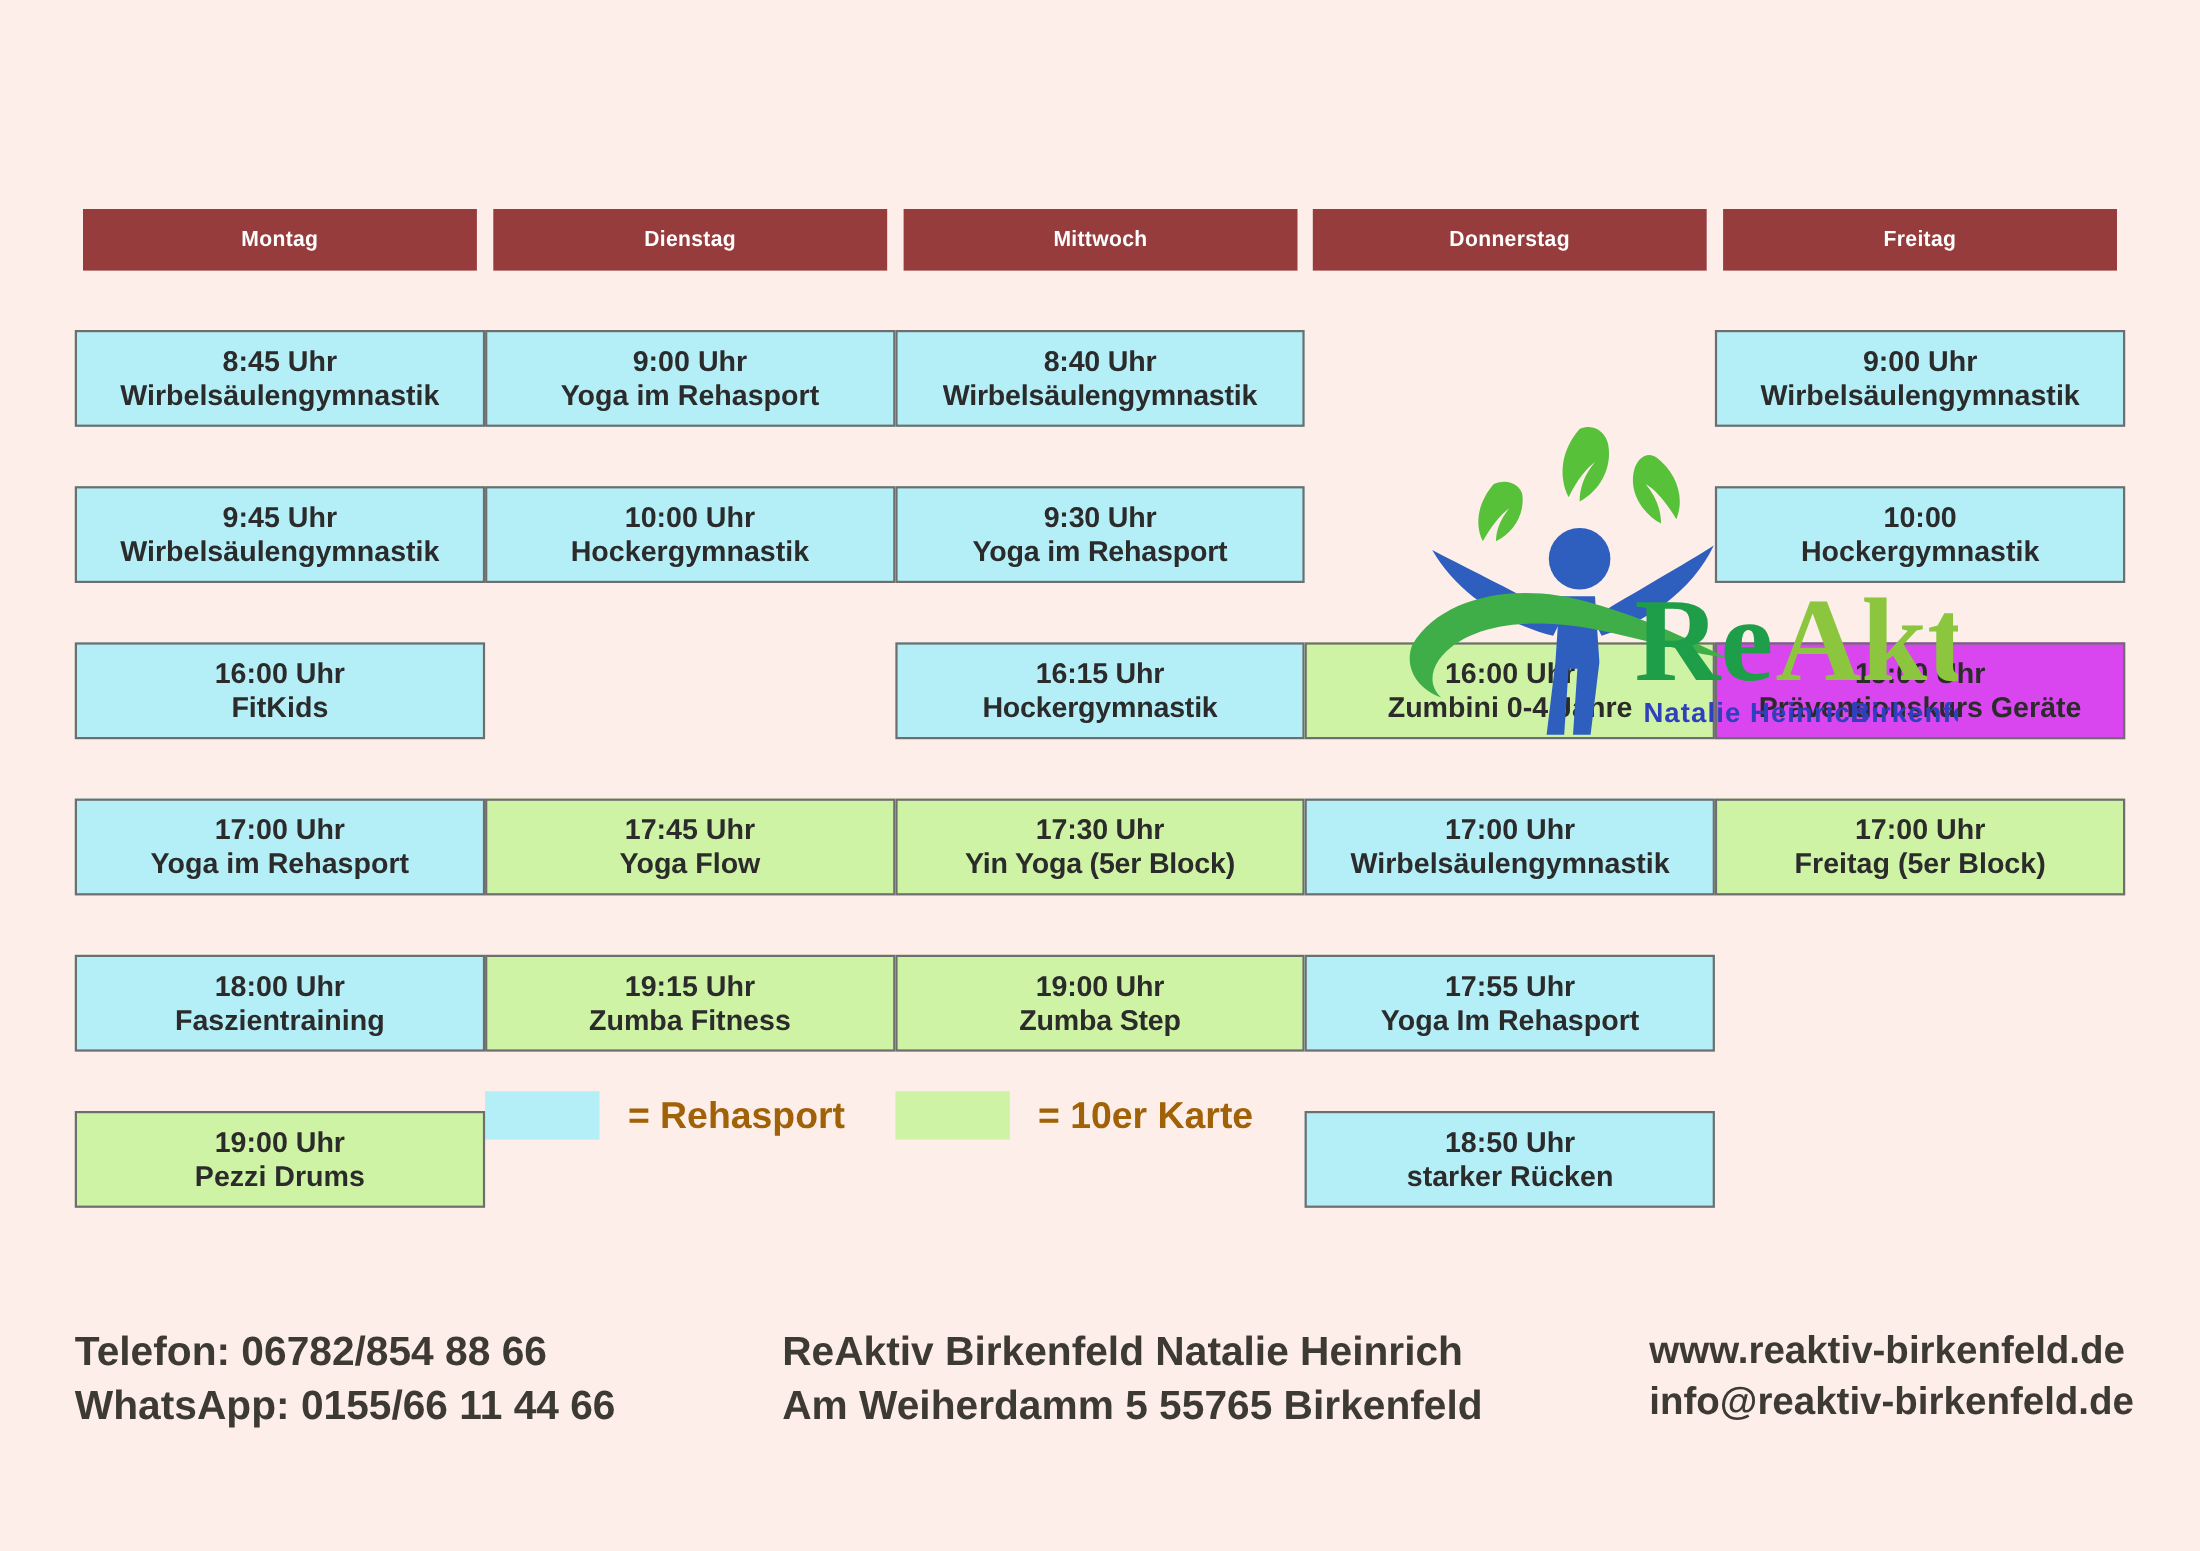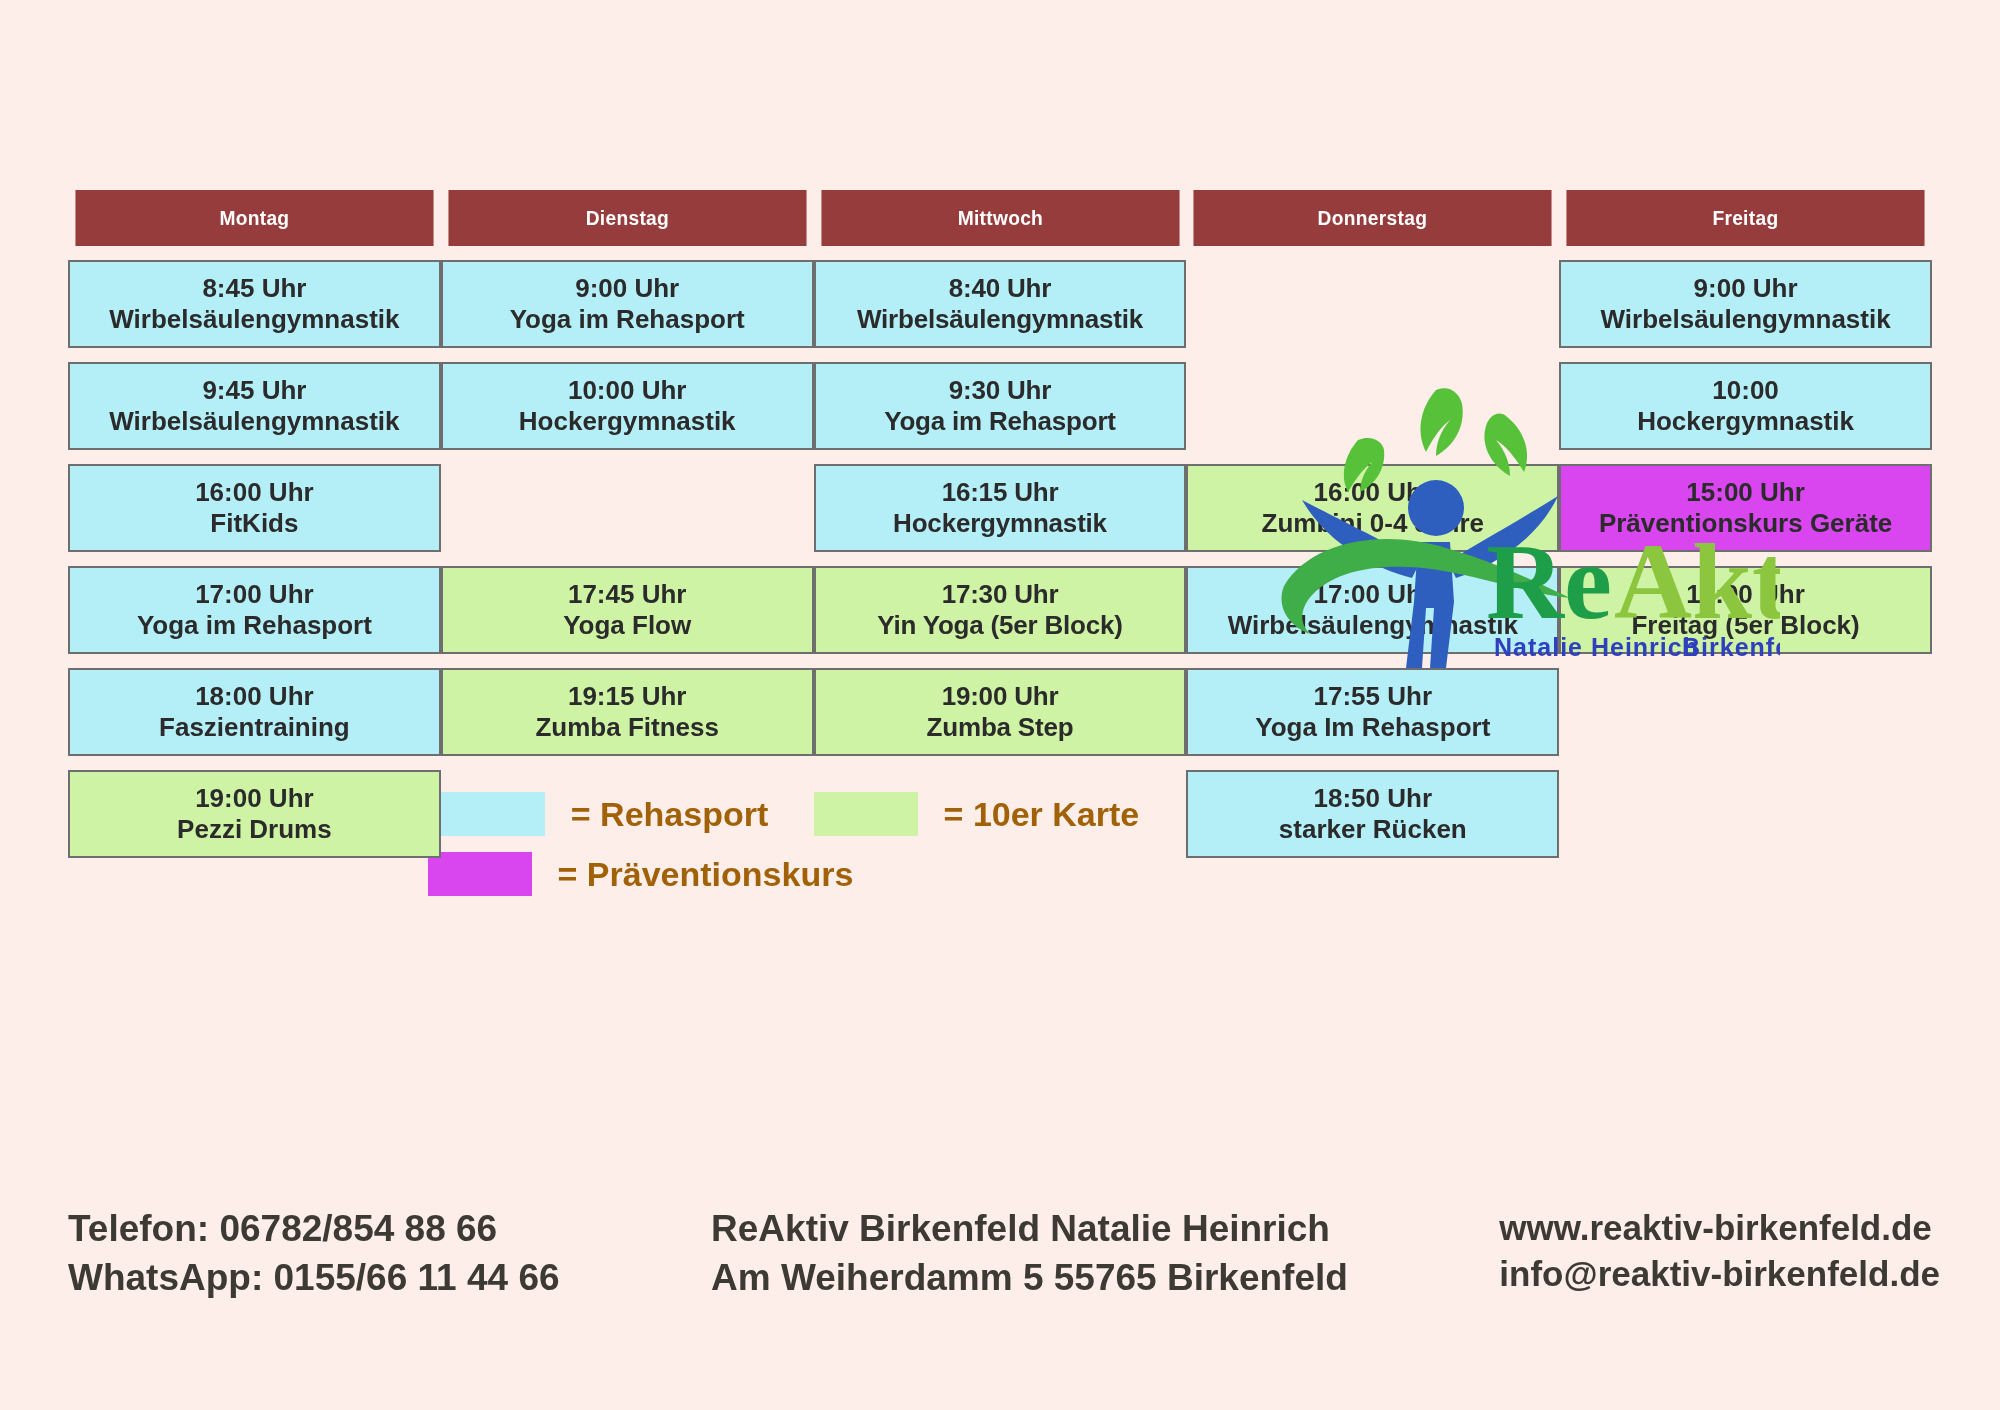--- a/index.html
+++ b/index.html
@@ -70,20 +70,21 @@
     display: flex; flex-direction: column;
     align-items: center; justify-content: center;
     line-height: 1.18;
     text-align: right;
     color: #2B2B2B;
     font-family: "Liberation Sans Narrow", "Liberation Sans", sans-serif;
     font-weight: 700;
     font-size: 26px;
     padding: 0 6px;
     transform: scaleY(1);
+    margin-top: 40px;
   }
   .cell .t { font-size: 26px; }
   .cell .n { font-size: 26px; }
   .cell.empty { border: none; background: transparent; }
   
   .cell.wide { font-family: "Liberation Sans", sans-serif; font-size: 25px; }
   .cell.wide .t, .cell.wide .n { letter-spacing: -0.2px; }
 
   .c-reha  { background: #B4EEF7; }
   .c-karte { background: #CFF3A4; }
@@ -271,30 +272,20 @@
             <div class="legend-swatch c-karte"></div>
             <div class="legend-label">= 10er Karte</div>
           </div>
           <div class="cell c-reha">
             <span class="t">18:50 Uhr</span>
             <span class="n">starker Rücken</span>
           </div>
           <div class="cell empty"></div>
         </div>
         <div class="spacer-row"></div>
-        <div class="row">
-          <div class="cell empty" style="height: 56px;"></div>
-          <div class="legend-item" style="height: 56px; margin-top: -26px;">
-            <div class="legend-swatch c-praev"></div>
-            <div class="legend-label">= Präventionskurs</div>
-          </div>
-          <div class="cell empty" style="height: 56px;"></div>
-          <div class="cell empty" style="height: 56px;"></div>
-          <div class="cell empty" style="height: 56px;"></div>
-        </div>
       </div>
   </div>
 
   <div class="logo-wrap">
     <svg viewBox="0 0 540 300" xmlns="http://www.w3.org/2000/svg">
 
       <path d="M118 68 C104 84 100 104 108 120 C116 106 124 96 132 90 C124 100 120 110 120 120 C136 112 146 96 144 78 C143 70 132 62 118 68 Z" fill="#58C13A"></path>
       <path d="M196 18 C180 36 176 60 186 80 C194 64 202 54 210 48 C200 60 196 72 196 84 C214 74 226 54 222 32 C220 22 210 12 196 18 Z" fill="#58C13A"></path>
       <path name="leaf-right" d="M266 44 C284 58 292 80 284 100 C274 84 266 74 256 68 C266 80 270 92 270 104 C252 94 240 74 246 54 C249 44 258 38 266 44 Z" fill="#58C13A"></path>
 

